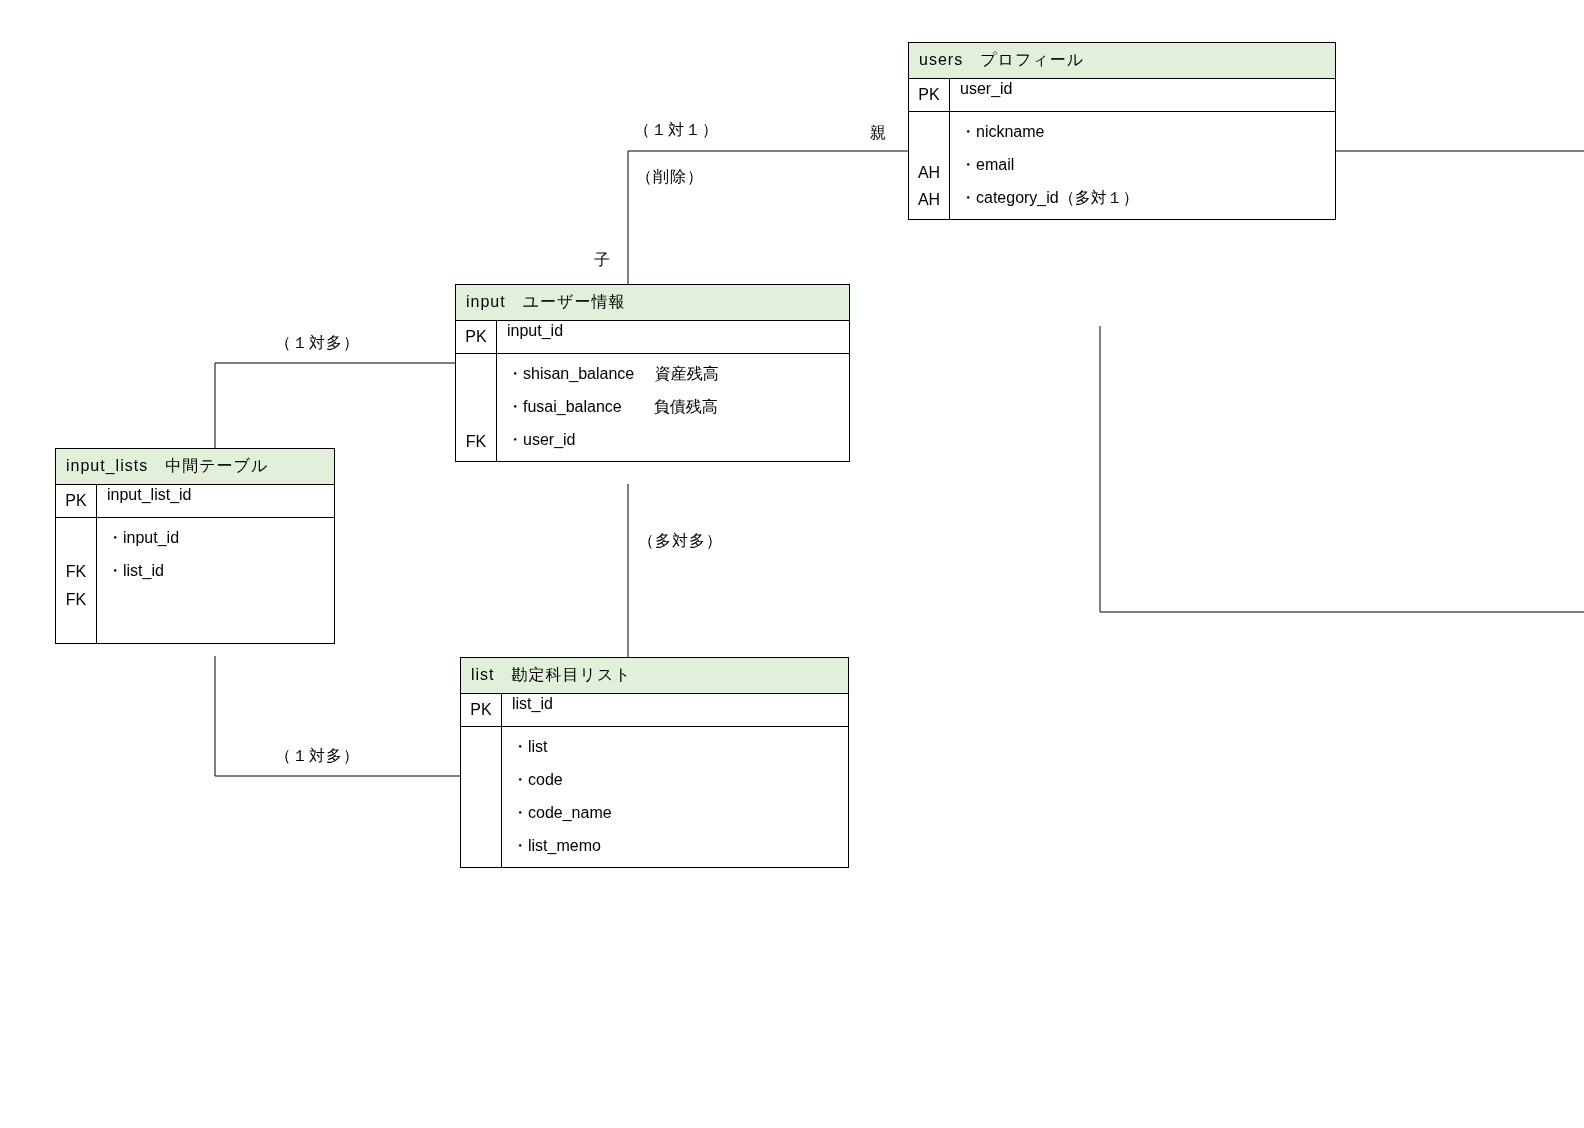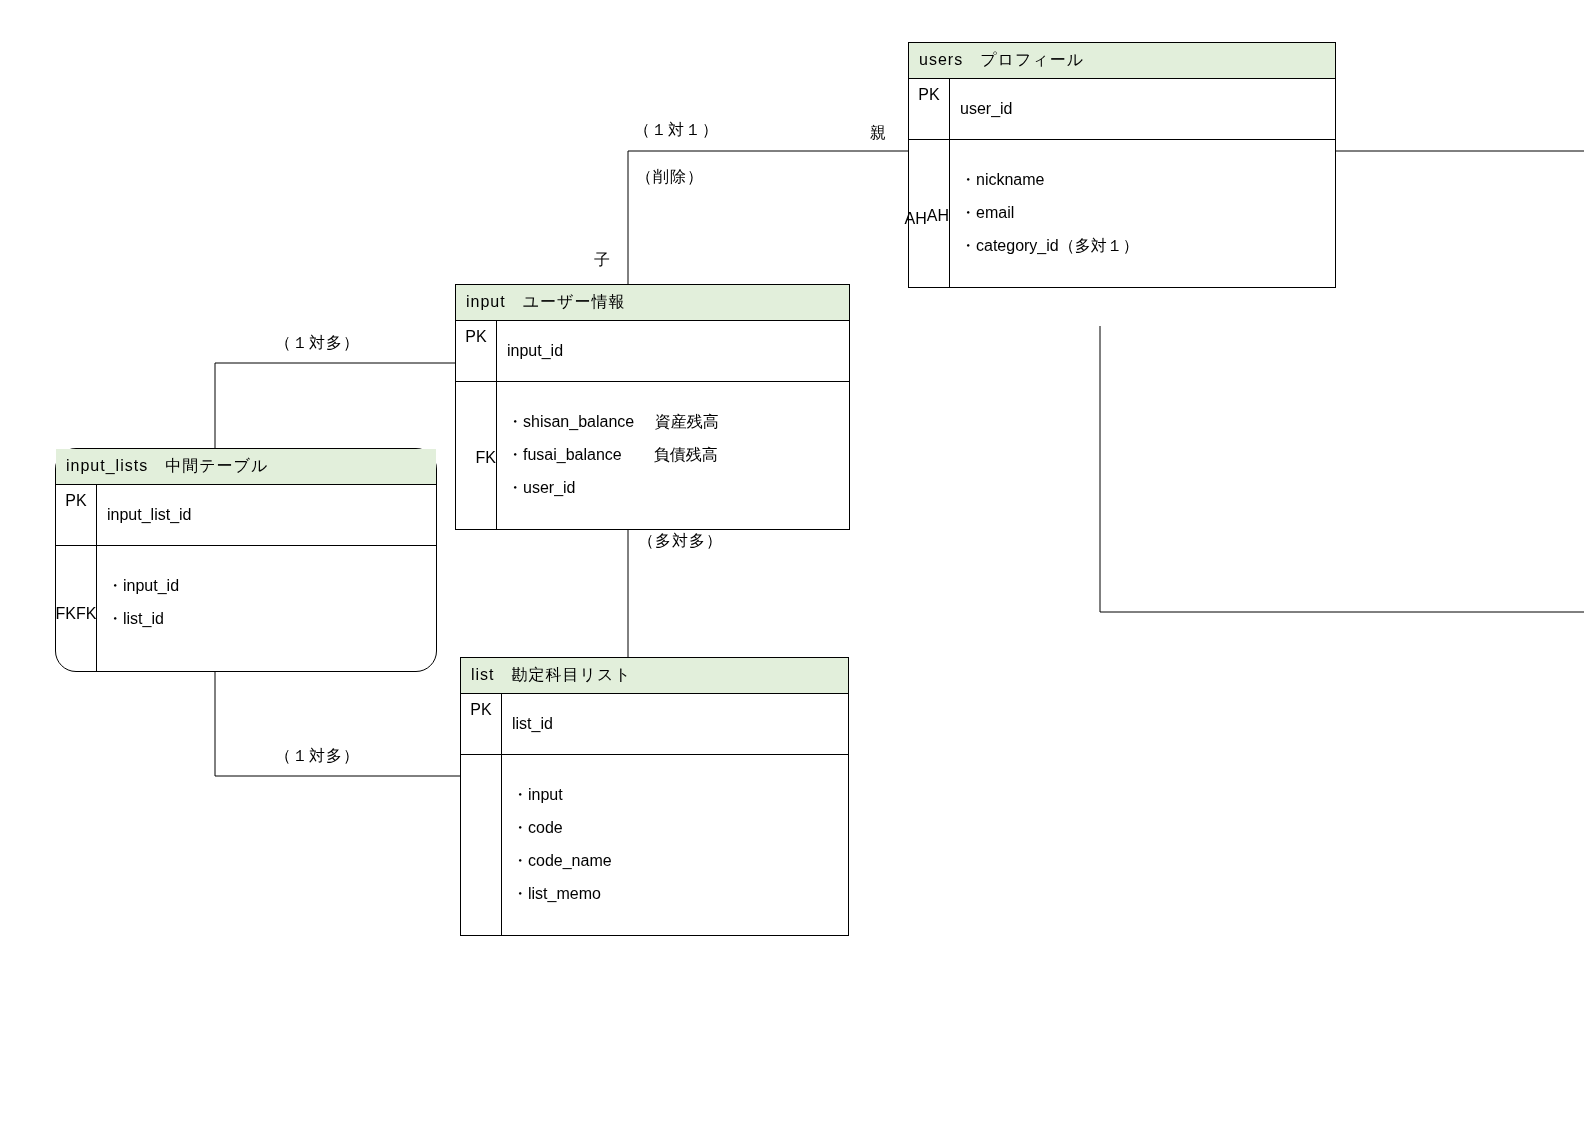--- a/index.html
+++ b/index.html
@@ -3,23 +3,23 @@
   <meta charset="utf-8">
   <style>
     html, body { margin:0; padding:0; font-family:"Hiragino Kaku Gothic Pro","Yu Gothic","Meiryo",sans-serif; font-size:16px; background:#fff; }
     .canvas { position:relative; width:1584px; height:1128px; background:#fff; overflow:hidden; }
     svg { position:absolute; top:0; left:0; z-index:0; }
     .tbl { position:absolute; border:1px solid #000; background:#fff; box-sizing:border-box; z-index:1; }
     .tbl .header { background:#e2efdb; padding:7px 10px; border-bottom:1px solid #000; letter-spacing:1px; }
     .tbl .row { display:flex; border-bottom:1px solid #000; }
     .tbl .row:last-child { border-bottom:none; }
     .tbl .key { width:40px; flex:0 0 40px; border-right:1px solid #000; text-align:center; display:flex; align-items:flex-start; justify-content:center; }
-    .tbl .body .key { padding-top:10px; flex-direction:row; align-items:center; }
+    .tbl .body .key { padding-top:10px; flex-direction:column; align-items:center; }
     .tbl .body .key span { padding:5px 0; }
-    .tbl .val { flex:1 1 auto; padding:21px 10px; }
+    .tbl .val { flex:1 1 auto; padding:1px 10px; }
     ul.fields { list-style:none; margin:0; padding:3px 0; }
     ul.fields li { padding:6px 0; }
     .label { position:absolute; white-space:nowrap; letter-spacing:1px; z-index:2; }
   </style>
 </head>
 <body>
 
 <div class="canvas">
 
   <svg width="1584" height="1128">
@@ -77,21 +77,21 @@
       <div class="val">
         <ul class="fields">
           <li>・shisan_balance　 資産残高</li>
           <li>・fusai_balance　　負債残高</li>
           <li>・user_id</li>
         </ul>
       </div>
     </div>
   </div>
 
-  <div class="tbl" style="left:55px; top:448px; width:382px;border-radius:21px;">
+  <div class="tbl" style="left:55px; top:448px; width:280px;">
     <div class="header">input_lists　中間テーブル</div>
     <div class="row">
       <div class="key" style="padding:7px 0;">PK</div>
       <div class="val">input_list_id</div>
     </div>
     <div class="row body" style="min-height:125px;">
       <div class="key">
         <span>FK</span>
         <span>FK</span>
       </div>
@@ -107,21 +107,21 @@
   <div class="tbl" style="left:460px; top:657px; width:389px;">
     <div class="header">list　勘定科目リスト</div>
     <div class="row">
       <div class="key" style="padding:7px 0;">PK</div>
       <div class="val">list_id</div>
     </div>
     <div class="row body">
       <div class="key"></div>
       <div class="val">
         <ul class="fields">
-          <li>・input</li>
+          <li>・list</li>
           <li>・code</li>
           <li>・code_name</li>
           <li>・list_memo</li>
         </ul>
       </div>
     </div>
   </div>
 
 </div>
 

